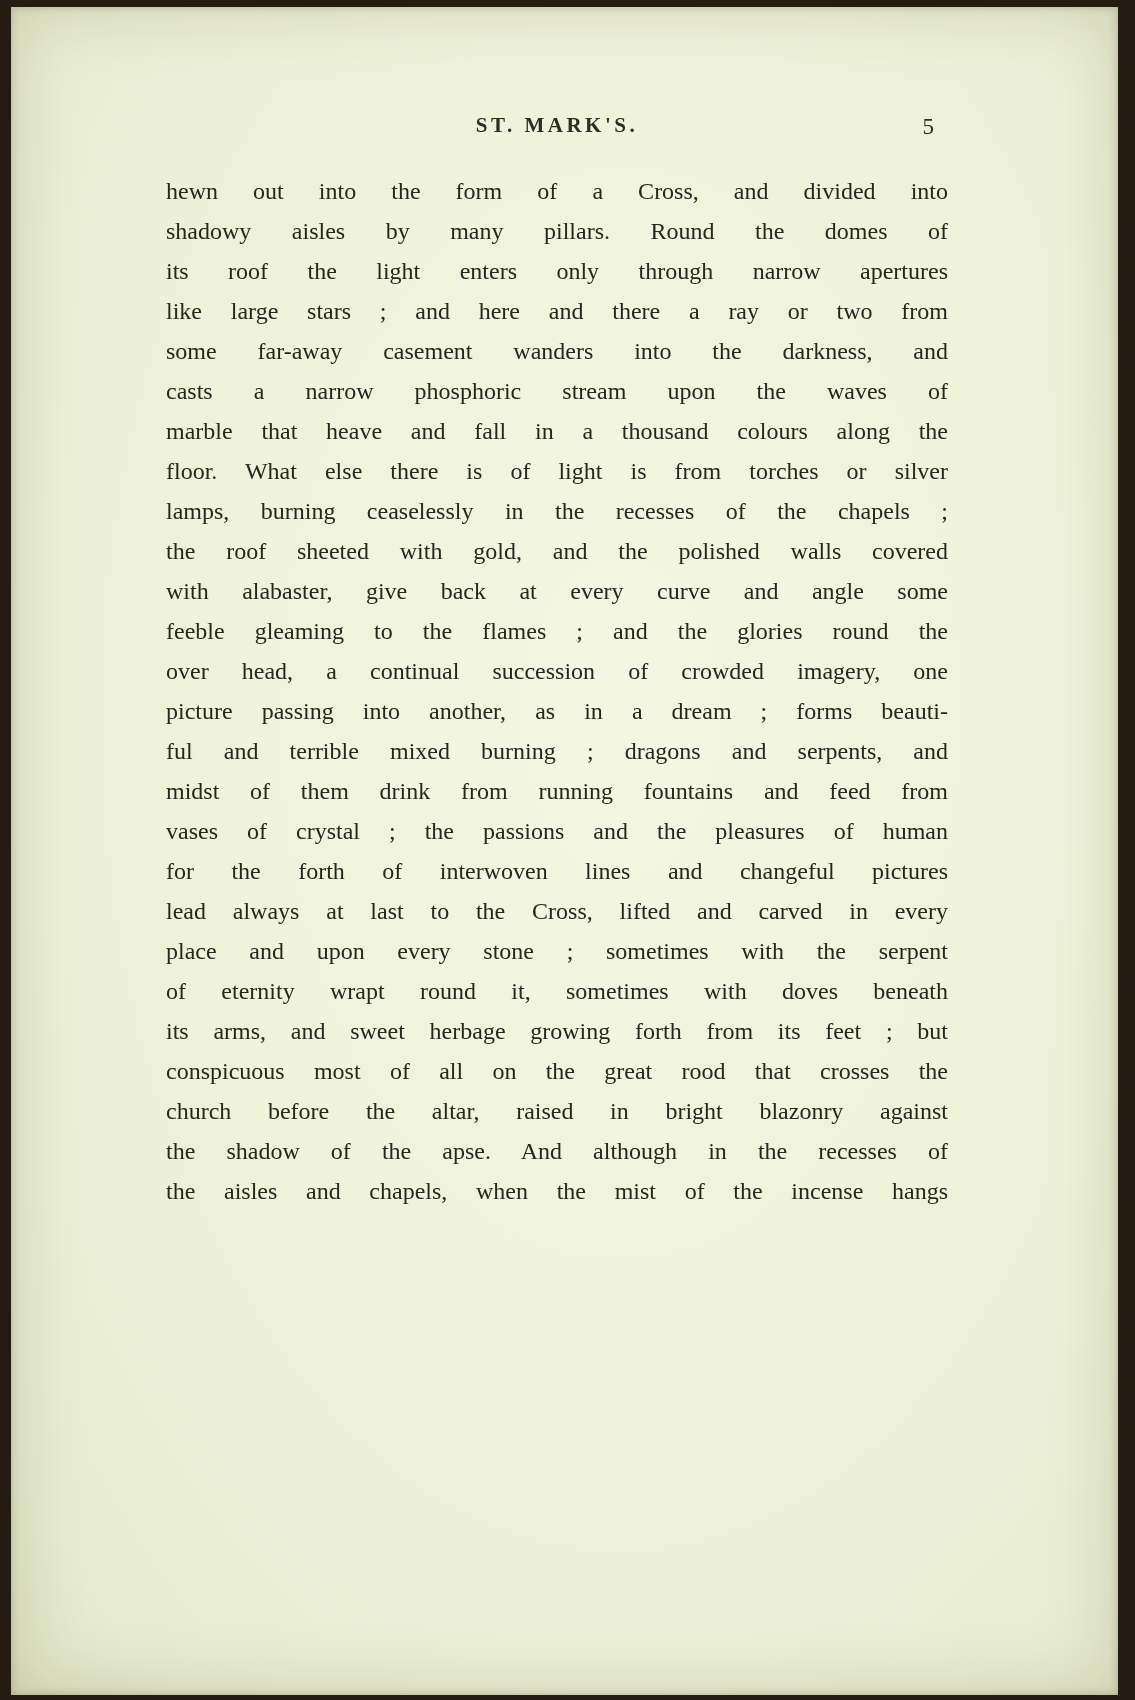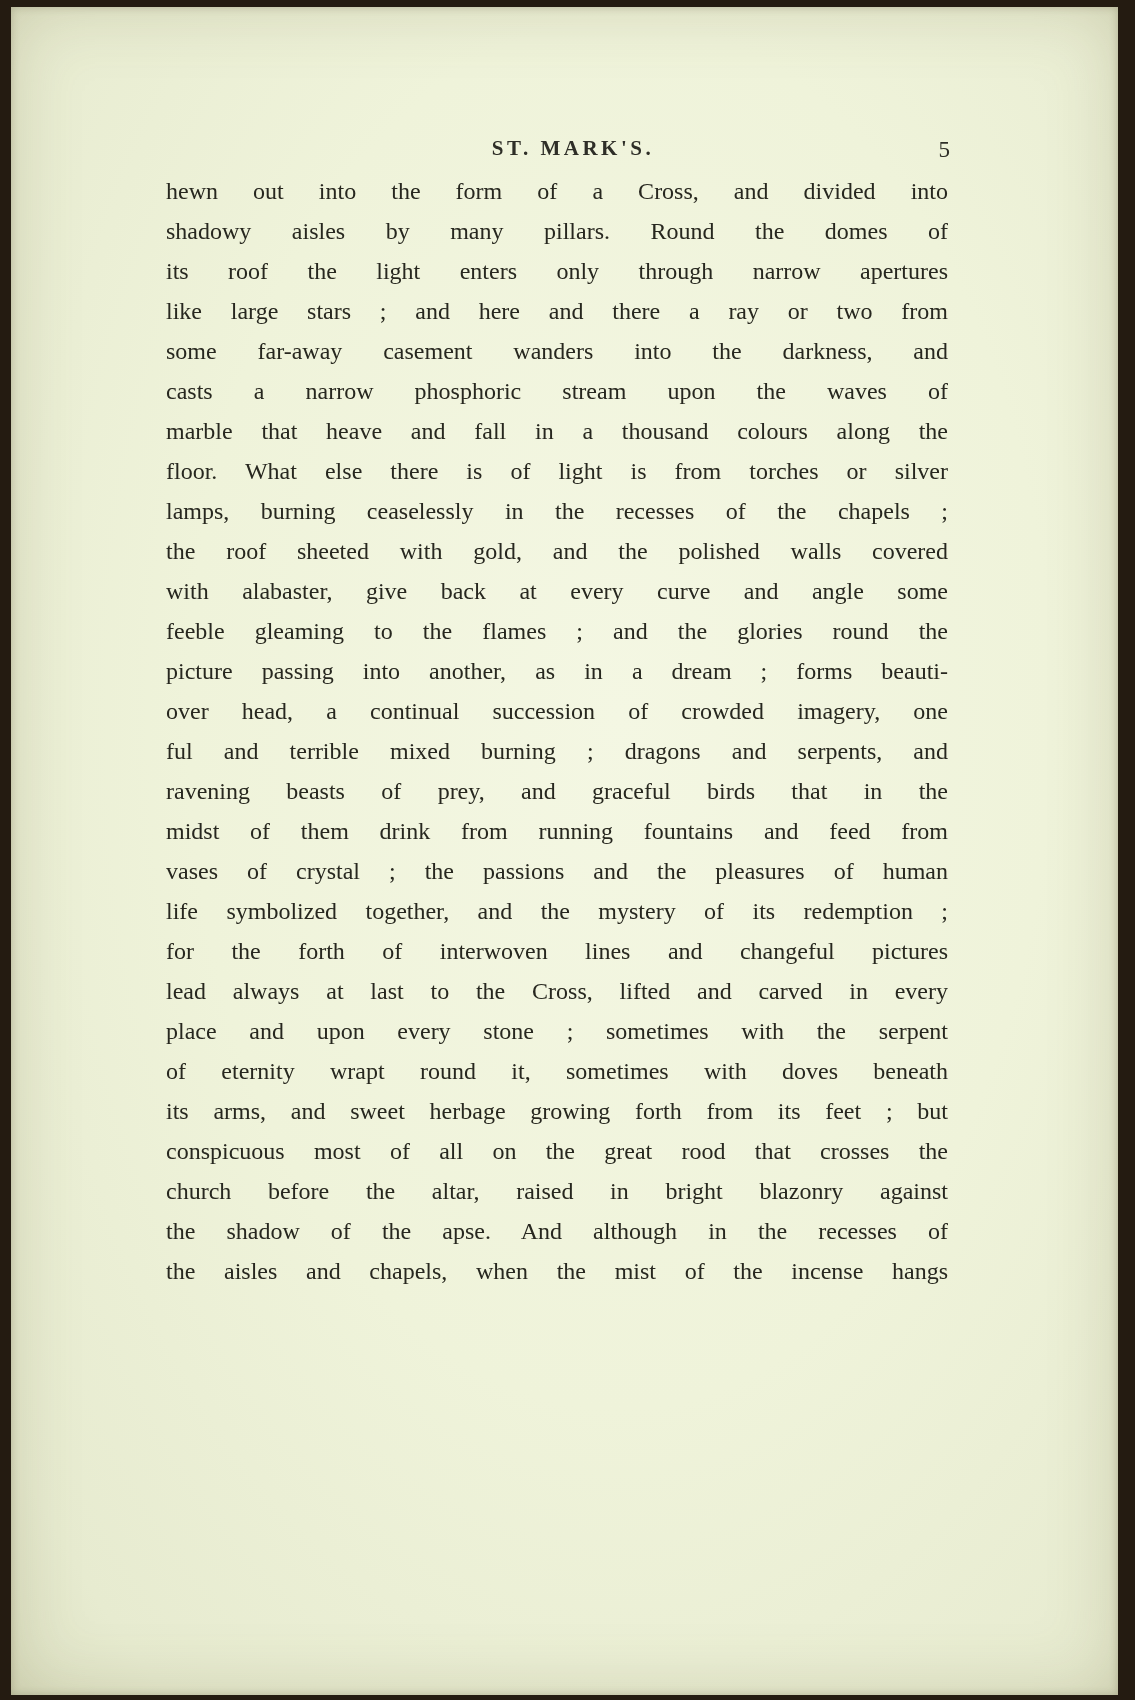--- a/index.html
+++ b/index.html
@@ -23,24 +23,23 @@
     bottom: 5px;
     background: radial-gradient(ellipse at 55% 42%, #f4f7e3 0%, #eff3da 50%, #e7ebd0 88%, #dfe3c6 100%);
     box-shadow:
       inset 0 0 70px rgba(110, 100, 55, 0.22),
       inset 0 0 8px rgba(60, 50, 25, 0.25);
   }
   
   .header {
     position: absolute;
     top: 106px;
-    left: 171px;
+    left: 155px;
     width: 782px;
     height: 34px;
-    margin-top: 23px;
   }
   .header-title {
     position: absolute;
     left: 0;
     right: 0;
     text-align: center;
     font-size: 21px;
     font-weight: bold;
     letter-spacing: 3.5px;
     color: #2e2e27;
@@ -91,27 +90,25 @@
     <div class="text-line">its roof the light enters only through narrow apertures</div>
     <div class="text-line">like large stars ; and here and there a ray or two from</div>
     <div class="text-line">some far-away casement wanders into the darkness, and</div>
     <div class="text-line">casts a narrow phosphoric stream upon the waves of</div>
     <div class="text-line">marble that heave and fall in a thousand colours along the</div>
     <div class="text-line">floor. What else there is of light is from torches or silver</div>
     <div class="text-line">lamps, burning ceaselessly in the recesses of the chapels ;</div>
     <div class="text-line">the roof sheeted with gold, and the polished walls covered</div>
     <div class="text-line">with alabaster, give back at every curve and angle some</div>
     <div class="text-line">feeble gleaming to the flames ; and the glories round the</div>
+    <div class="text-line">over head, a continual succession of crowded imagery, one</div>
     <div class="text-line">picture passing into another, as in a dream ; forms beauti-</div>
-    <div class="text-line">over head, a continual succession of crowded imagery, one</div>
     <div class="text-line">ful and terrible mixed burning ; dragons and serpents, and</div>
-    <div class="text-line">ravening beasts of prey, and graceful birds that in the</div>
     <div class="text-line">midst of them drink from running fountains and feed from</div>
     <div class="text-line">vases of crystal ; the passions and the pleasures of human</div>
-    <div class="text-line">life symbolized together, and the mystery of its redemption ;</div>
     <div class="text-line">for the forth of interwoven lines and changeful pictures</div>
     <div class="text-line">lead always at last to the Cross, lifted and carved in every</div>
     <div class="text-line">place and upon every stone ; sometimes with the serpent</div>
     <div class="text-line">of eternity wrapt round it, sometimes with doves beneath</div>
     <div class="text-line">its arms, and sweet herbage growing forth from its feet ; but</div>
     <div class="text-line">conspicuous most of all on the great rood that crosses the</div>
     <div class="text-line">church before the altar, raised in bright blazonry against</div>
     <div class="text-line">the shadow of the apse. And although in the recesses of</div>
     <div class="text-line">the aisles and chapels, when the mist of the incense hangs</div>
   </div>

